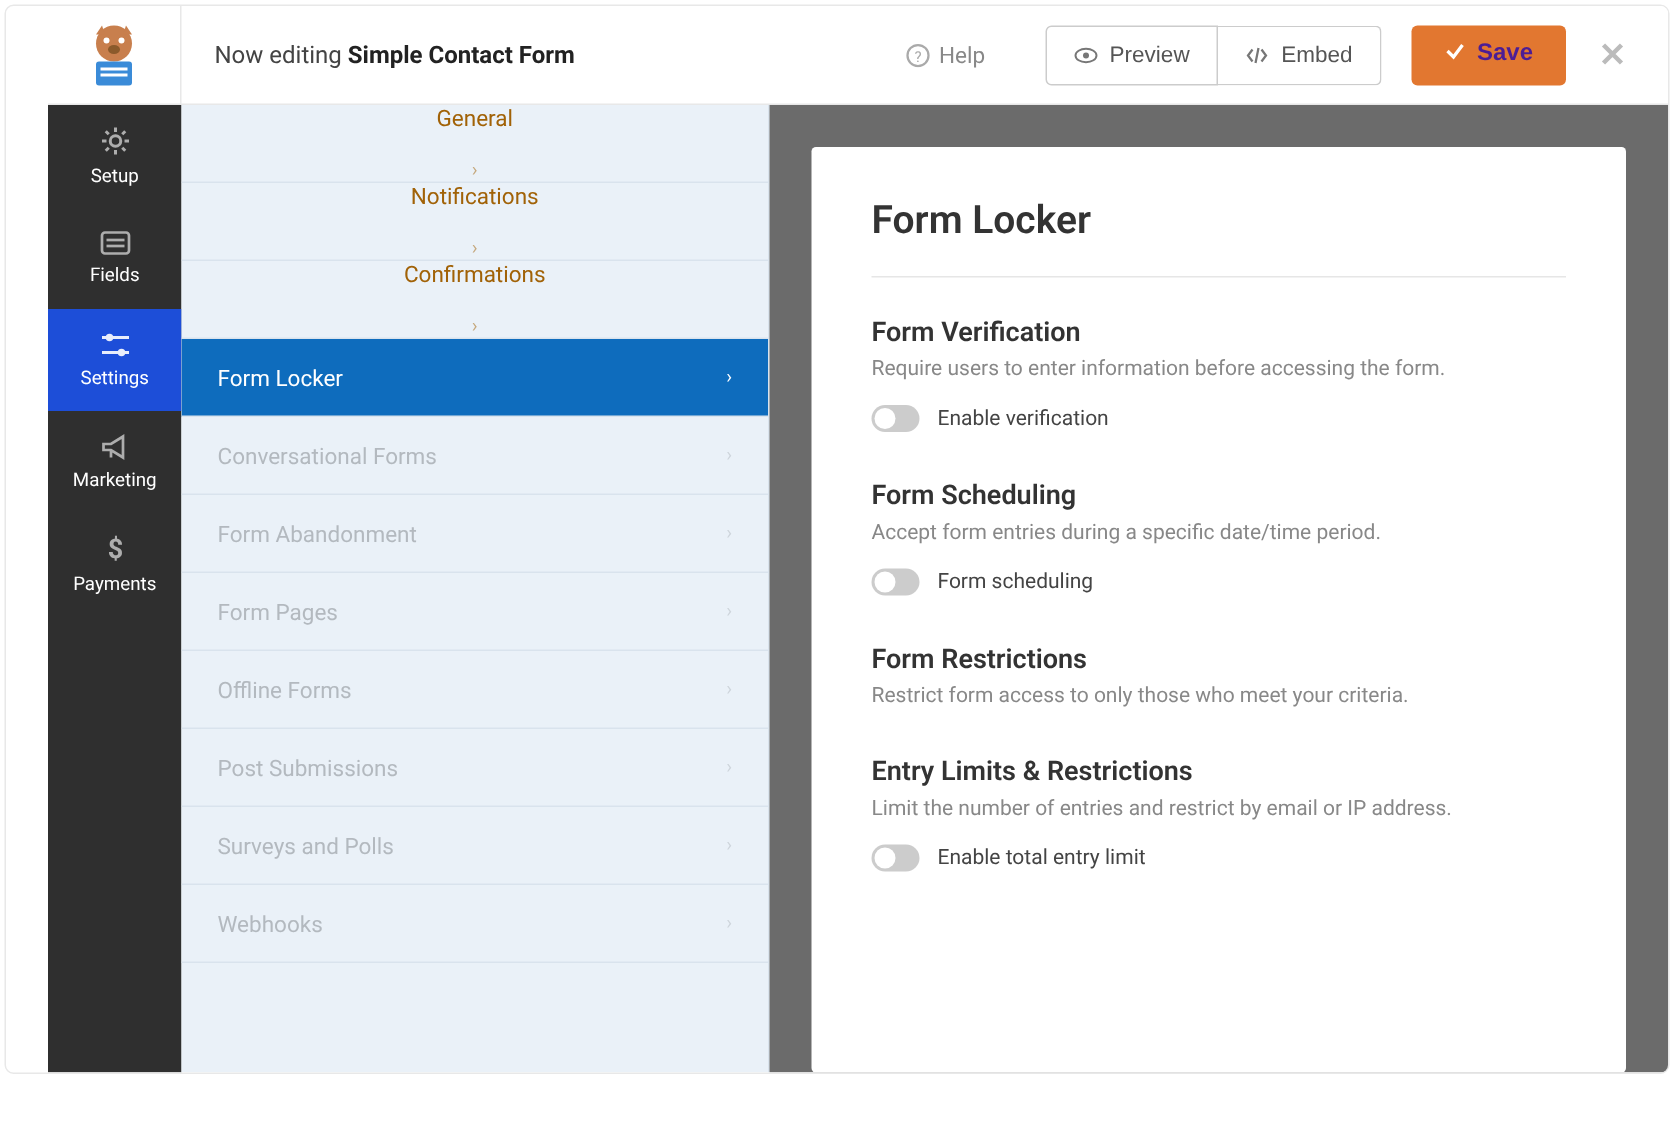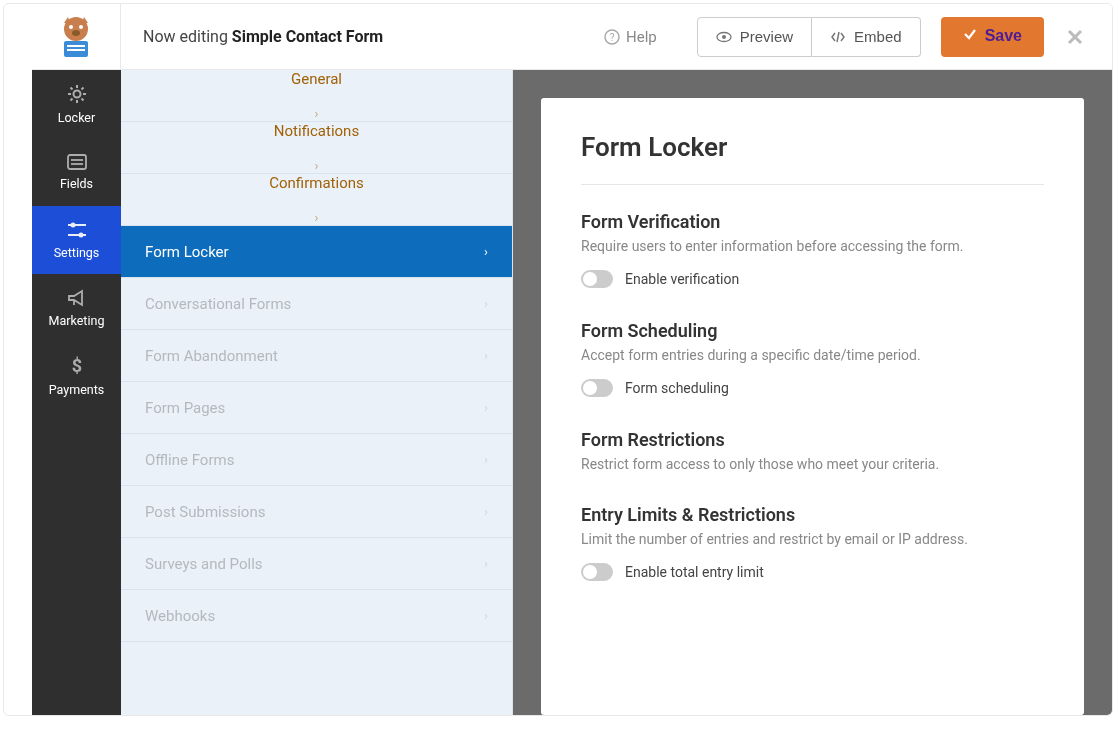--- a/index.html
+++ b/index.html
@@ -101,21 +101,21 @@
     </div>
   </div>
 
   <div class="body">
     <div class="nav">
       <div class="nav-item">
         <svg width="22" height="22" viewBox="0 0 22 22">
             <circle cx="11" cy="11" r="3.5" fill="none" stroke="#bbb" stroke-width="2"></circle>
             <path d="M11 2v3M11 17v3M2 11h3M17 11h3M4.5 4.5l2 2M15.5 15.5l2 2M17.5 4.5l-2 2M6.5 15.5l-2 2" stroke="#bbb" stroke-width="2"></path>
           </svg>
-        <span>Locker</span>
+        <span>Setup</span>
       </div>
       <div class="nav-item">
         <svg width="22" height="18" viewBox="0 0 22 18">
             <rect x="2" y="2" width="18" height="14" rx="2" fill="none" stroke="#bbb" stroke-width="1.8"></rect>
             <line x1="5" y1="7" x2="17" y2="7" stroke="#bbb" stroke-width="1.8"></line>
             <line x1="5" y1="11" x2="17" y2="11" stroke="#bbb" stroke-width="1.8"></line>
           </svg>
         <span>Fields</span>
       </div>
       <div class="nav-item active">

